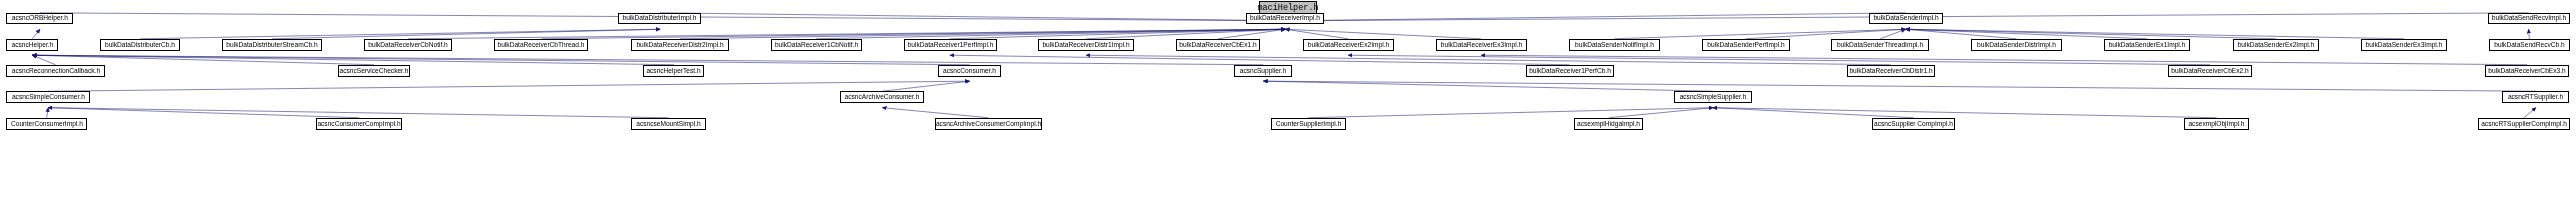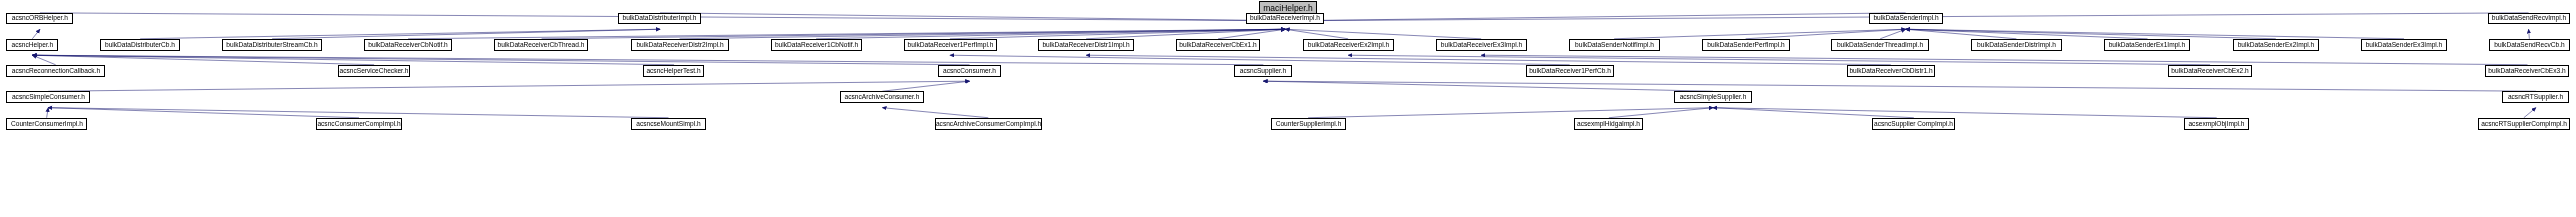--- a/index.html
+++ b/index.html
@@ -66,21 +66,21 @@
         <path d="M1261.5,222 L91,203" stroke="#191970" stroke-width="1" fill="none" marker-end="url(#arw)"></path>
         <path d="M1865,222 L1665,203" stroke="#191970" stroke-width="1" fill="none" marker-end="url(#arw)"></path>
         <path d="M2468.5,222 L3232.5,203" stroke="#191970" stroke-width="1" fill="none" marker-end="url(#arw)"></path>
         <path d="M3036,222 L3232.5,203" stroke="#191970" stroke-width="1" fill="none" marker-end="url(#arw)"></path>
         <path d="M3611.5,222 L3232.5,203" stroke="#191970" stroke-width="1" fill="none" marker-end="url(#arw)"></path>
         <path d="M4183,222 L3232.5,203" stroke="#191970" stroke-width="1" fill="none" marker-end="url(#arw)"></path>
         <path d="M4762.5,222 L4785.5,203" stroke="#191970" stroke-width="1" fill="none" marker-end="url(#arw)"></path>
       </g>
   </svg>
   <div id="node-layer">
-      <div class="node root" style="left: 1259px; top: 1.1px; width: 58px; height: 15px;">maciHelper.h</div>
+      <div class="node root" style="left: 1259px; top: 1.1px; width: 58px; height: 15px; font-family: Liberation Mono, monospace;">maciHelper.h</div>
       <div class="node" style="left: 6.4px; top: 12.7px; width: 67px; height: 11.7px;">acsncORBHelper.h</div>
       <div class="node" style="left: 618px; top: 12.7px; width: 83px; height: 11.7px;">bulkDataDistributerImpl.h</div>
       <div class="node" style="left: 1246px; top: 12.7px; width: 78px; height: 11.7px;">bulkDataReceiverImpl.h</div>
       <div class="node" style="left: 1869px; top: 12.7px; width: 74px; height: 11.7px;">bulkDataSenderImpl.h</div>
       <div class="node" style="left: 2488px; top: 12.7px; width: 82px; height: 11.7px;">bulkDataSendRecvImpl.h</div>
       <div class="node" style="left: 6.4px; top: 39px; width: 52px; height: 11.7px;">acsncHelper.h</div>
       <div class="node" style="left: 100px; top: 39px; width: 80px; height: 11.7px;">bulkDataDistributerCb.h</div>
       <div class="node" style="left: 222px; top: 39px; width: 100px; height: 11.7px;">bulkDataDistributerStreamCb.h</div>
       <div class="node" style="left: 364px; top: 39px; width: 88px; height: 11.7px;">bulkDataReceiverCbNotif.h</div>
       <div class="node" style="left: 494px; top: 39px; width: 94px; height: 11.7px;">bulkDataReceiverCbThread.h</div>

